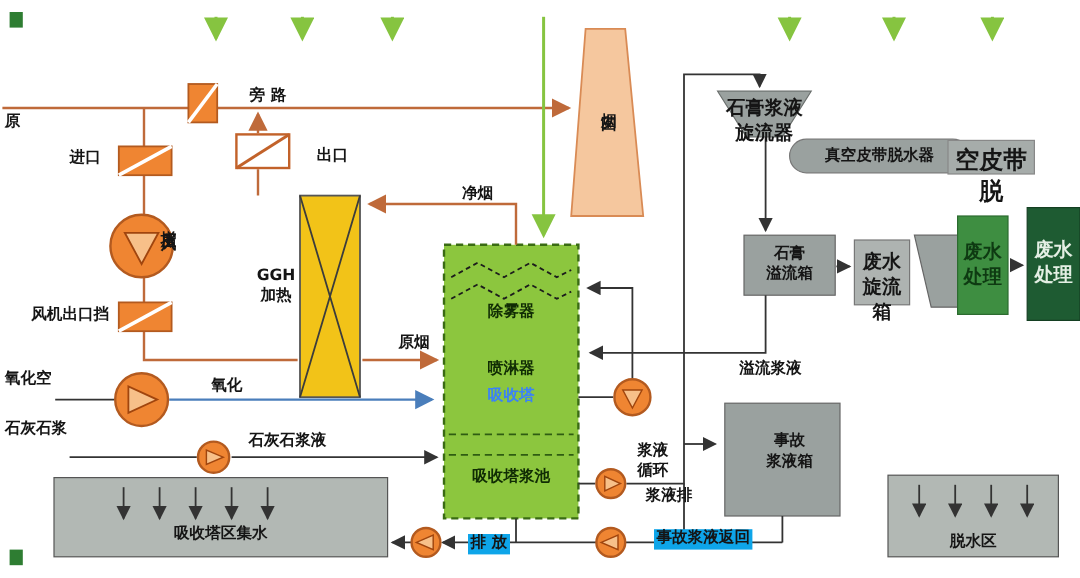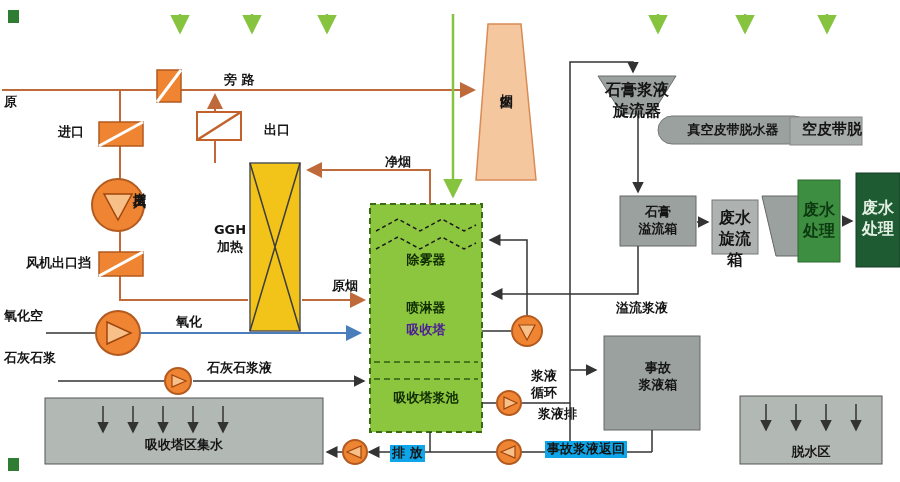--- a/index.html
+++ b/index.html
@@ -4,21 +4,21 @@
 <style>
   html,body{margin:0;padding:0;background:#fff;}
   .canvas{position:relative;width:900px;height:482px;background:#fff;overflow:hidden;
           font-family:"DejaVu Sans","Liberation Sans",sans-serif;}
   svg{position:absolute;left:0;top:0;}
   .lbl{position:absolute;font-size:13px;font-weight:bold;color:#151515;
        white-space:pre-line;line-height:1.3;}
   .ctr{text-align:center;}
   .vert{writing-mode:vertical-rl;text-orientation:upright;letter-spacing:2px;}
   .sm{font-size:16px;}
-  .big{font-size:15px;text-align:right;}
+  .big{font-size:20px;}
   .onwhite{background:#0ea5e9;padding:0 2px;}
   .darkgreen-text{color:#0e3a12;}
   .light-text{color:#e4efe4;}
 </style>
 </head>
 <body>
 
 <div class="canvas">
 
 <svg width="900" height="482" viewBox="0 0 900 482">
@@ -207,36 +207,36 @@
     <path d="M827,14 V32" marker-end="url(#arrG)"></path>
     <path d="M453,14 V196" marker-end="url(#arrG)"></path>
   </g>
 
   <rect x="8" y="10" width="11" height="13" fill="#2e7d32"></rect>
   <rect x="8" y="458" width="11" height="13" fill="#2e7d32"></rect>
 </svg>
 
 <div class="lbl" style="left:4px;top:94px;">原</div>
 <div class="lbl" style="left:58px;top:124px;">进口</div>
-<div class="lbl" style="left:224px;top:72px;">旁 路</div>
+<div class="lbl" style="left:208px;top:72px;">旁 路</div>
 <div class="lbl" style="left:264px;top:122px;">出口</div>
 <div class="lbl vert" style="left:130px;top:182px;">增压风</div>
 <div class="lbl" style="left:26px;top:255px;">风机出口挡</div>
 <div class="lbl ctr" style="left:210px;top:222px;width:40px;">GGH
 加热</div>
 <div class="lbl" style="left:338px;top:154px;margin-left:47px;">净烟</div>
 <div class="lbl vert" style="left:497px;top:84px;">烟囱</div>
 <div class="lbl" style="left:332px;top:278px;">原烟</div>
 <div class="lbl" style="left:4px;top:308px;">氧化空</div>
 <div class="lbl" style="left:176px;top:314px;">氧化</div>
 <div class="lbl" style="left:4px;top:350px;">石灰石浆</div>
 <div class="lbl" style="left:207px;top:360px;">石灰石浆液</div>
 <div class="lbl ctr" style="left:370px;top:252px;width:112px;color:#102c04;">除雾器</div>
 <div class="lbl ctr" style="left:370px;top:300px;width:112px;color:#102c04;">喷淋器</div>
-<div class="lbl ctr" style="left:370px;top:322px;width:112px;color:#4c1d95;">吸收塔</div>
+<div class="lbl ctr" style="left:370px;top:322px;width:112px;color:#3b82f6;">吸收塔</div>
 <div class="lbl ctr" style="left:370px;top:390px;width:112px;color:#102c04;">吸收塔浆池</div>
 <div class="lbl ctr" style="left:45px;top:437px;width:278px;">吸收塔区集水</div>
 <div class="lbl onwhite" style="left:390px;top:445px;">排 放</div>
 <div class="lbl ctr" style="left:526px;top:336px;width:36px;margin-top:32px;">浆液
 循环</div>
 <div class="lbl" style="left:538px;top:406px;">浆液排</div>
 <div class="lbl ctr sm" style="left:598px;top:80px;width:78px;">石膏浆液
 旋流器</div>
 <div class="lbl ctr" style="left:660px;top:122px;width:146px;">真空皮带脱水器</div>
 <div class="lbl ctr big" style="left:790px;top:120px;width:72px;">空皮带脱</div>

